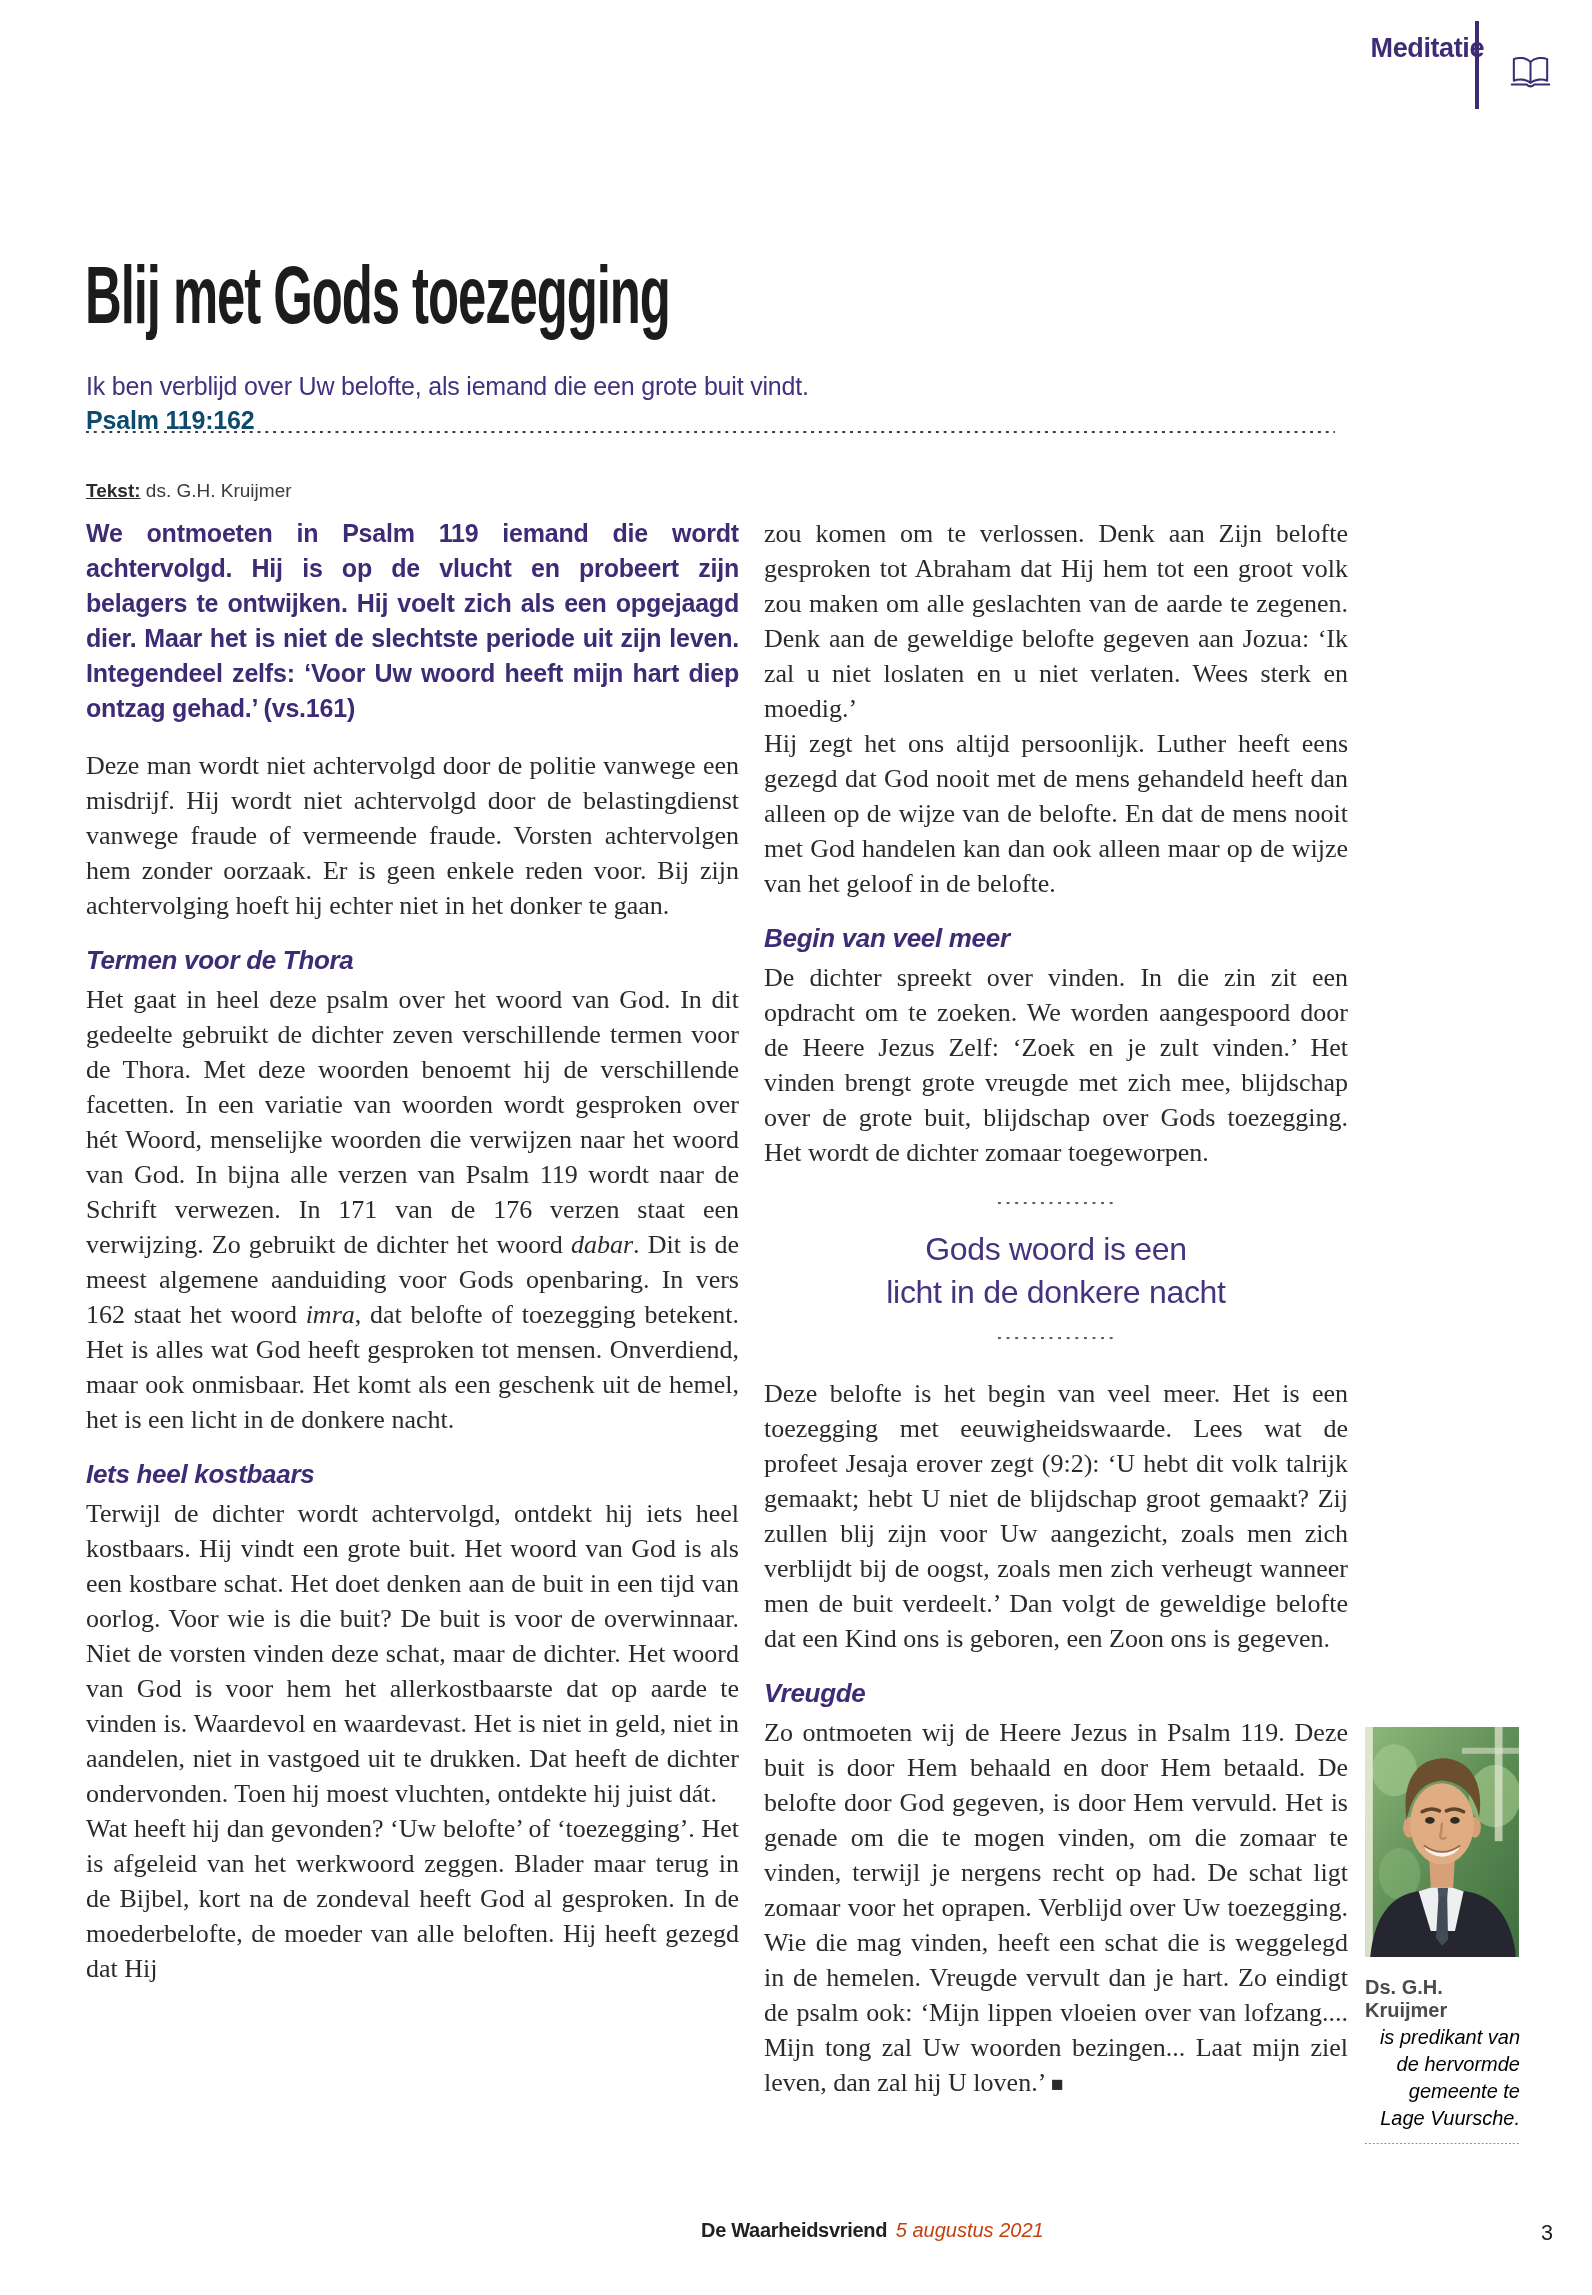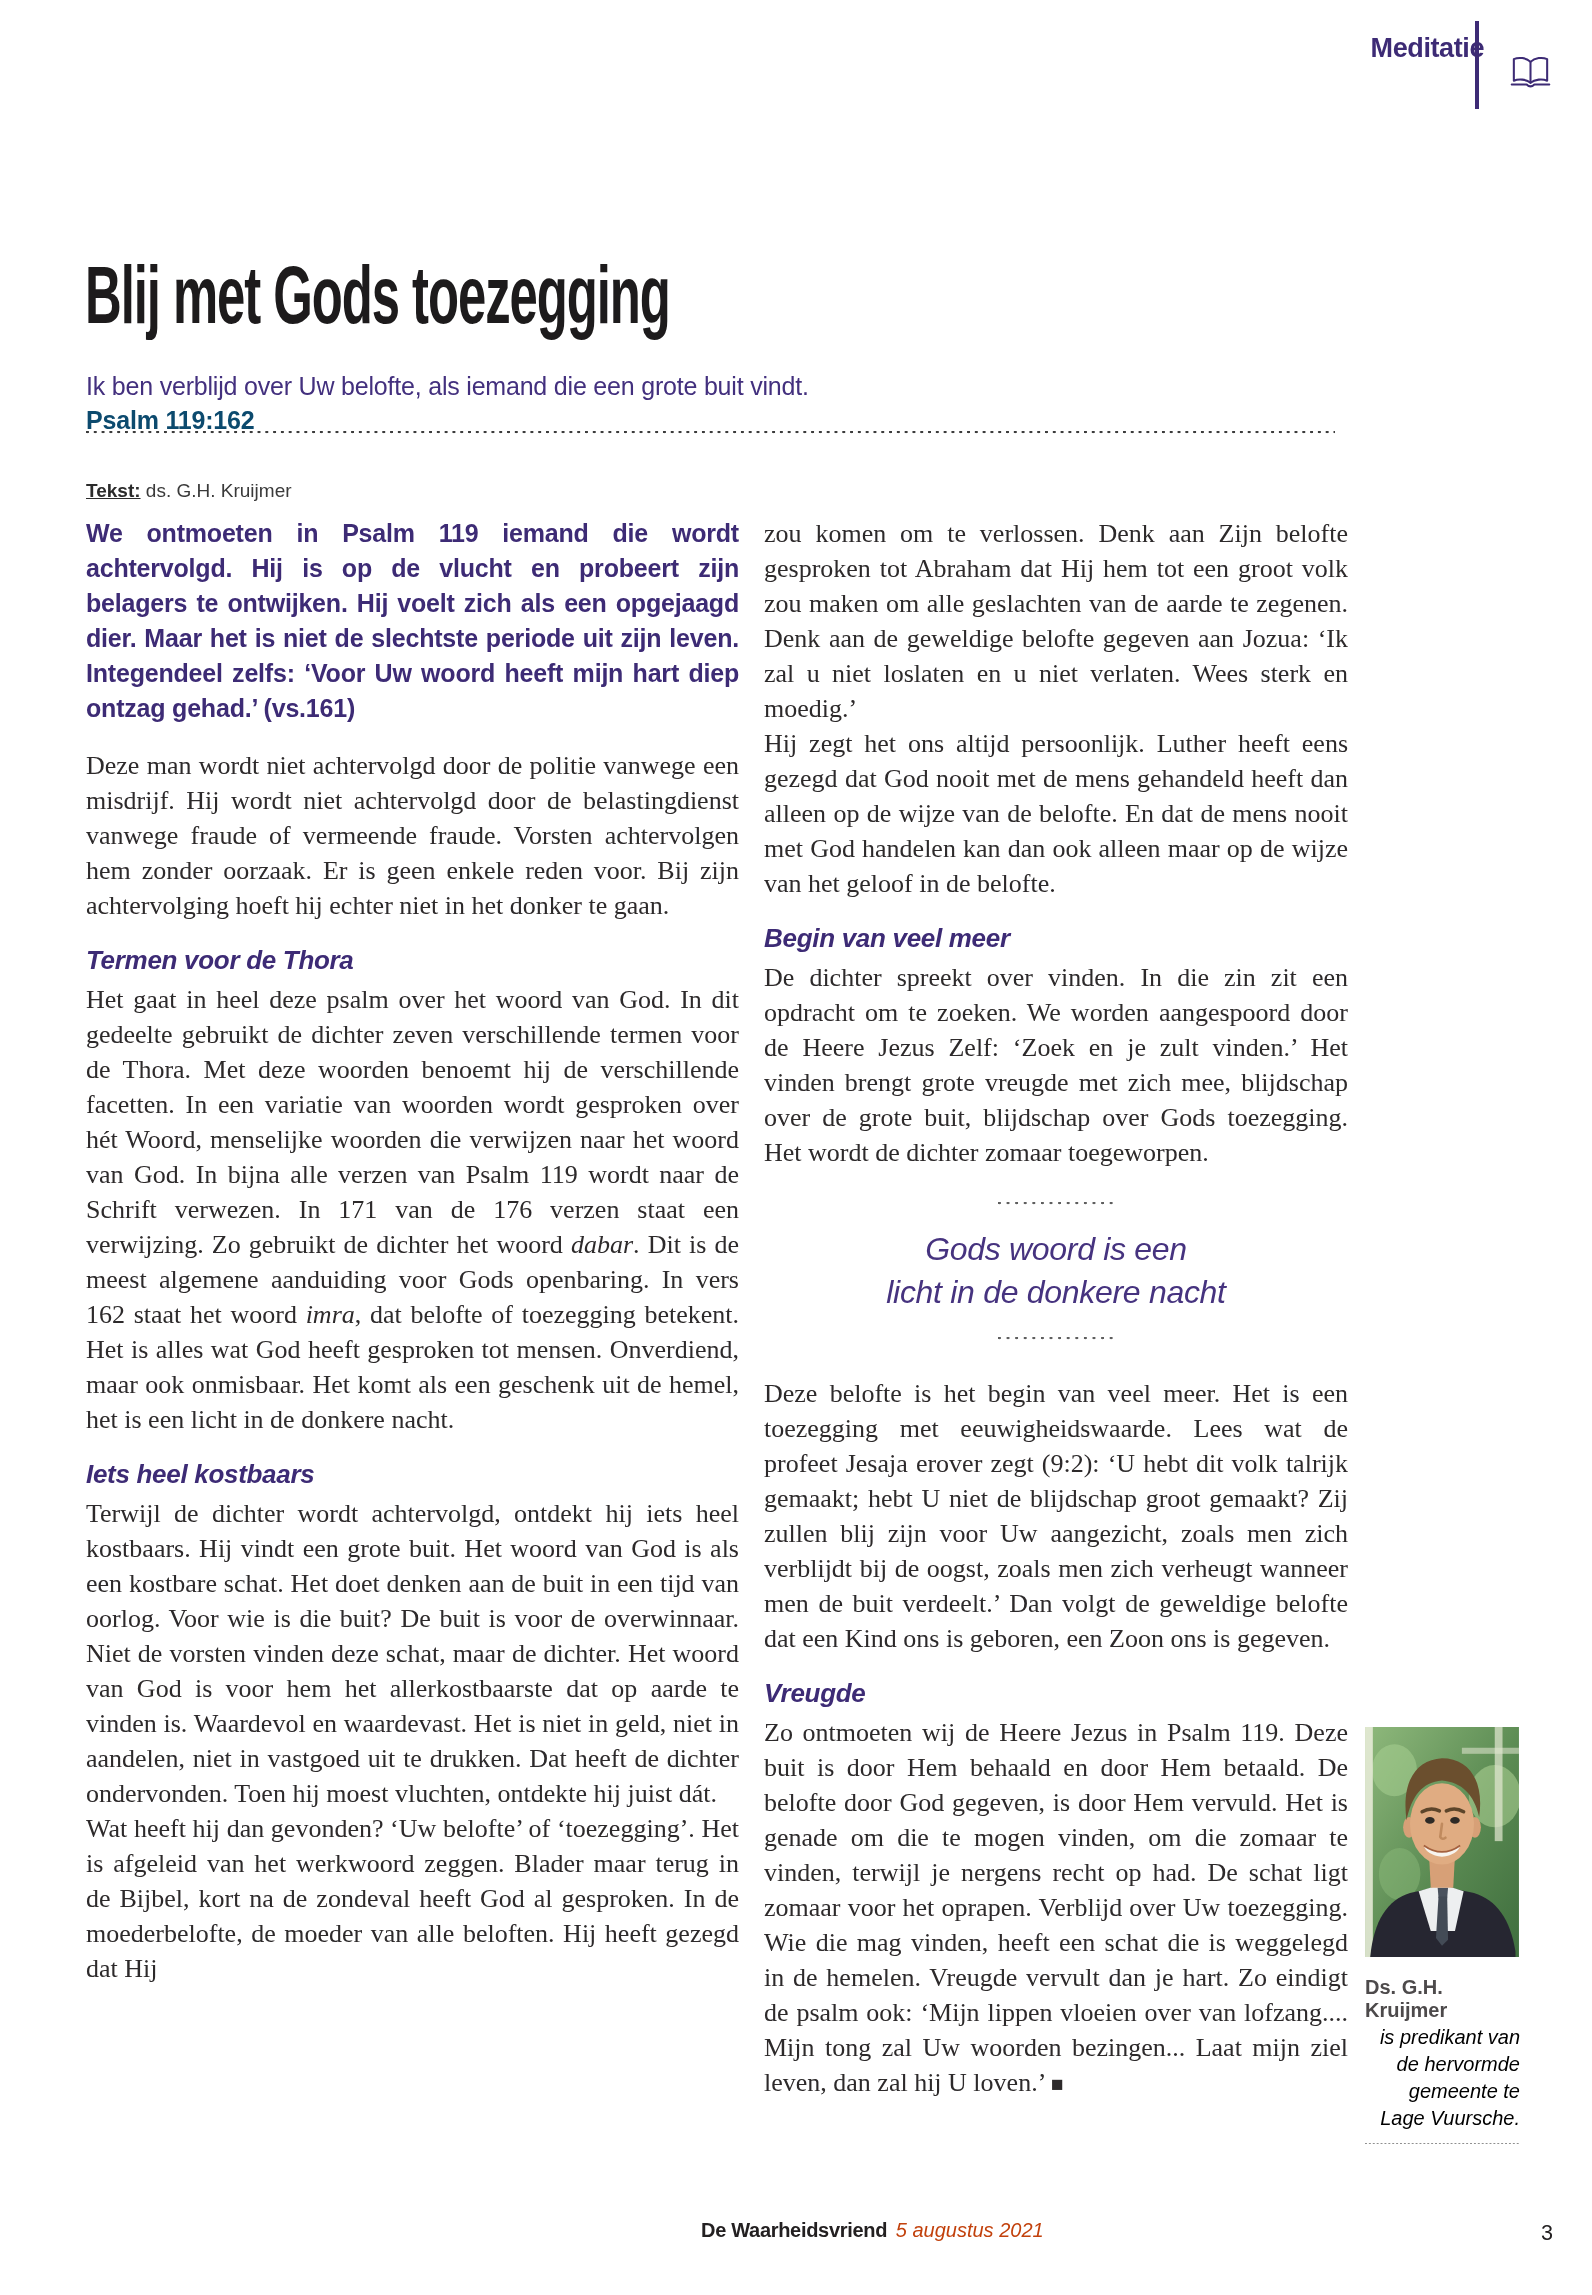--- a/index.html
+++ b/index.html
@@ -62,21 +62,21 @@
   .endmark { font-family:"Liberation Sans", sans-serif; font-size:21px; }
 
   
   .pullquote { margin:31px 0 36px 0; text-align:center; }
   .pq-dots {
     width:116px; height:4.3px; margin:0 auto;
     background-image:radial-gradient(circle at 1.7px 2.2px, #5f5f5f 1.5px, transparent 1.6px);
     background-size:8.6px 4.3px; background-repeat:repeat-x;
   }
   .pq-text {
-    margin:22.4px 0; font-style:italic; font-weight:400;
+    margin:22.4px 0; font-weight:400;
     font-size:32px; line-height:43px; color:#46337f; letter-spacing:-0.3px;
   }
 
   
   .authorbox { position:absolute; left:1365px; top:1727px; width:155px; }
   .photo { display:block; width:154px; height:230px; }
   .cap-name { margin:19px 0 1.7px 0; font-weight:700; font-size:20px; color:#4d4a4b; }
   .cap-role { margin:0; font-style:italic; font-size:20px; line-height:27px; color:#000000;text-align:right; }
   .cap-rule {
     margin-top:10.4px; width:154px; height:2.6px;

